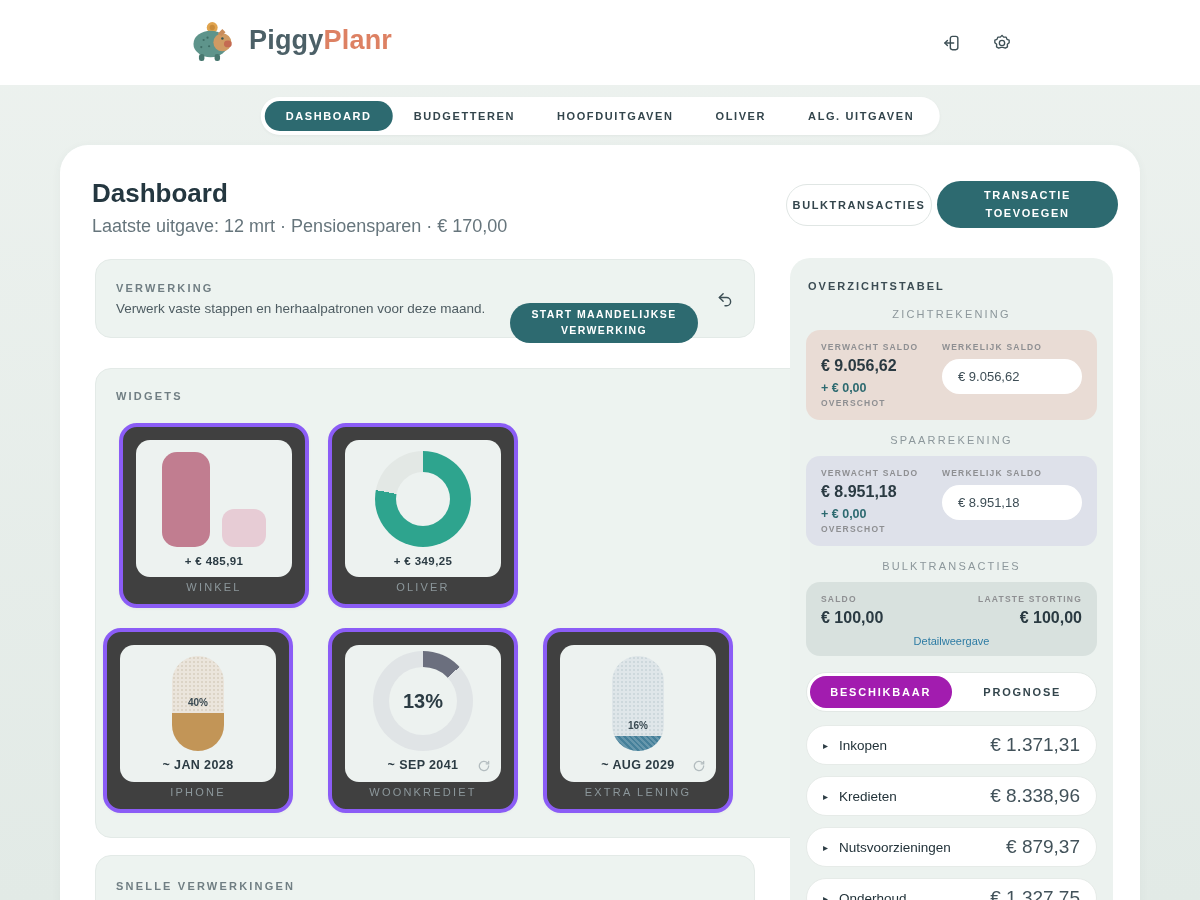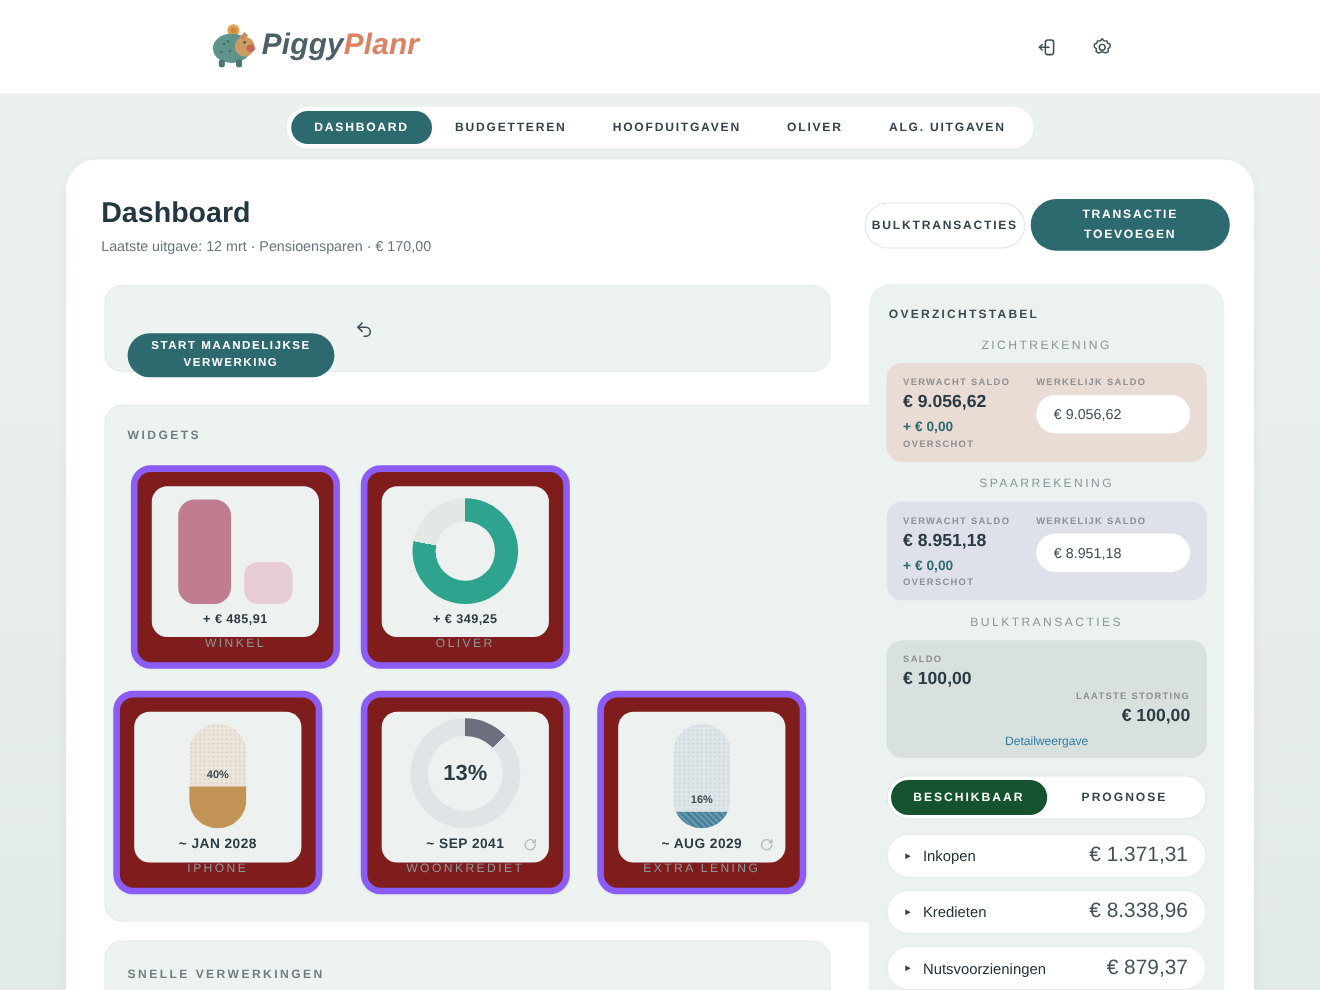--- a/index.html
+++ b/index.html
@@ -4,38 +4,38 @@
 <style>
   * { margin:0; padding:0; box-sizing:border-box; }
   html,body { width:1200px; height:900px; overflow:hidden; }
   body {
     font-family:"Liberation Sans", sans-serif;
     background:linear-gradient(180deg,#edf2ef 0%,#e2eae6 100%);
     position:relative; color:#2c3c44;
   }
   
   .header { position:absolute; top:0; left:0; right:0; height:85px; background:#fff; }
-  .logo { position:absolute; left:188px; top:18px; display:flex; align-items:center; gap:0;font-style:italic; }
+  .logo { position:absolute; left:188px; top:18px; display:flex; align-items:center; gap:11px; }
   .logo-text { font-size:27px; font-weight:700; letter-spacing:0.2px; }
   .logo-text .p1 { color:#4c6067; }
   .logo-text .p2 { color:#dd8163; }
   .header-icons { position:absolute; right:188px; top:33px; display:flex; gap:30px; align-items:center; }
   .hicon { width:20px; height:20px; cursor:pointer; }
   
   .nav-wrap { position:absolute; top:97px; left:50%; transform:translateX(-50%);
     background:#fff; border-radius:20px; padding:4px; display:flex; align-items:center;
     box-shadow:0 1px 3px rgba(40,60,60,.05); white-space:nowrap; }
   .nav-item { padding:9px 21px; font-size:11px; font-weight:700; letter-spacing:1.6px;
     color:#33454c; border-radius:16px; cursor:pointer; }
   .nav-item.active { background:#2d6a70; color:#fff; }
   
   .main { position:absolute; left:60px; top:145px; width:1080px; height:790px;
     background:#fff; border-radius:28px; box-shadow:0 2px 10px rgba(50,70,70,.05); }
   .page-title { position:absolute; left:32px; top:33px; font-size:26px; font-weight:700; color:#243740; }
-  .page-sub { position:absolute; left:32px; top:71px; font-size:13px; color:#66757c; }
+  .page-sub { position:absolute; left:32px; top:71px; font-size:18px; color:#66757c; }
   .btn-bulk { position:absolute; left:726px; top:39px; width:146px; height:42px;
     border:1px solid #e0e6e4; border-radius:21px; background:#fff; display:flex; align-items:center;
     justify-content:center; font-size:11px; font-weight:700; letter-spacing:1.6px; color:#33454c; cursor:pointer; }
   .btn-add { position:absolute; left:877px; top:36px; width:181px; height:47px; border-radius:24px;
     background:#2d6a70; color:#fff; display:flex; align-items:center; justify-content:center;
     text-align:center; font-size:11px; font-weight:700; letter-spacing:1.6px; line-height:1.55;
     cursor:pointer; padding:0 22px; }
   .panel { background:#edf3f0; border:1px solid #e3eae7; border-radius:16px; position:absolute; }
   
   .panel.processing { left:35px; top:114px; width:660px; height:79px; display:flex;
@@ -44,21 +44,21 @@
   .sec-label { font-size:11px; letter-spacing:2.2px; color:#707e83; font-weight:700; }
   .proc-desc { font-size:13.5px; color:#4e5c62; margin-top:7px; }
   .btn-process { width:188px; height:40px; border-radius:20px; background:#2d6a70; color:#fff;
     font-size:10.5px; font-weight:700; letter-spacing:1.4px; line-height:1.5; display:flex;
     align-items:center; justify-content:center; text-align:center; cursor:pointer;margin-top:48px; }
   .undo-icon { margin-left:18px; width:18px; height:18px; cursor:pointer; }
   
   .panel.widgets { left:35px; top:223px; width:772px; height:470px; }
   .widgets-label { position:absolute; left:20px; top:21px; }
   .lock-icon { position:absolute; right:20px; top:16px; width:18px; height:18px; cursor:pointer; }
-  .wcard { position:absolute; width:190px; height:185px; background:#7f1d1d; border:6px solid #8b5cf6;
+  .wcard { position:absolute; width:190px; height:185px; background:#404040; border:4px solid #8b5cf6;
     border-radius:18px; box-shadow:0 1px 3px rgba(40,60,60,.04); cursor:pointer; }
   .w1{left:23px;top:54px} .w2{left:232px;top:54px}
   .w3{left:7px;top:259px} .w4{left:232px;top:259px} .w5{left:447px;top:259px}
   .wpanel { position:absolute; left:13px; right:13px; top:13px; height:137px; background:#edf2f0;
     border-radius:14px; display:flex; flex-direction:column; align-items:center;
     justify-content:flex-end; padding-bottom:10px; }
   .wlabel { position:absolute; bottom:11px; left:0; right:0; text-align:center; font-size:11px;
     letter-spacing:2.2px; color:#8c979b; }
   .wvalue { font-size:11.5px; font-weight:700; color:#2c3c44; letter-spacing:.4px; margin-top:8px; }
   .wdate { font-size:12.5px; font-weight:700; color:#2c3c44; letter-spacing:.4px; margin-top:7px; }
@@ -99,29 +99,29 @@
   .acct-card.spaar { background:#dee1ea; }
   .acct-left { flex:1; }
   .mini-label { font-size:8.5px; letter-spacing:1.2px; color:#8e8f92; font-weight:700; }
   .acct-amount { font-size:16px; font-weight:700; color:#2a3a42; margin-top:5px; }
   .acct-delta { font-size:12.5px; font-weight:700; color:#2d6a70; margin-top:6px; }
   .acct-overschot { margin-top:3px; }
   .acct-right { width:140px; }
   .acct-input { margin-top:7px; background:#fff; border-radius:18px; height:35px; line-height:35px;
     padding-left:16px; font-size:13px; color:#3d4d55; cursor:text; }
   .meal-card { background:#d8e1de; border-radius:14px; padding:12px 15px 9px; margin-bottom:16px; }
-  .meal-row { display:flex; justify-content:space-between;flex-direction:column; }
+  .meal-row { display:flex; justify-content:space-between; }
   .meal-col.right { text-align:right; }
   .meal-amount { font-size:16px; font-weight:700; color:#2a3a42; margin-top:5px; }
   .meal-link { text-align:center; font-size:11px; color:#2e7ca4; margin-top:8px; cursor:pointer; }
   .toggle { background:#fff; border:1px solid #e2e8e5; border-radius:21px; height:40px; display:flex;
     padding:3px; margin-bottom:13px; }
   .toggle-opt { flex:1; display:flex; align-items:center; justify-content:center; font-size:11px;
     font-weight:700; letter-spacing:1.8px; color:#33454c; border-radius:17px; cursor:pointer; }
-  .toggle-opt.active { background:#14532d; color:#fff; }
+  .toggle-opt.active { background:#a21caf; color:#fff; }
   .cat-row { background:#fff; border:1px solid #e6ebe8; border-radius:20px; height:40px; display:flex;
     align-items:center; padding:0 16px; margin-bottom:11px; cursor:pointer; }
   .cat-chevron { font-size:10px; color:#2c3c44; margin-right:11px; }
   .cat-name { font-size:13.5px; color:#223239; }
   .cat-amount { margin-left:auto; font-size:19px; color:#42525a; }
   svg { display:block; }
 </style>
 </head>
 <body>
 
@@ -174,20 +174,24 @@
 </div>
 
 <div class="main">
   <div class="page-title">Dashboard</div>
   <div class="page-sub">Laatste uitgave: 12 mrt · Pensioensparen · € 170,00</div>
 
   <div class="btn-bulk">BULKTRANSACTIES</div>
   <div class="btn-add">TRANSACTIE TOEVOEGEN</div>
 
   <div class="panel processing">
+    <div class="proc-text">
+      <div class="sec-label">VERWERKING</div>
+      <div class="proc-desc">Verwerk vaste stappen en herhaalpatronen voor deze maand.</div>
+    </div>
     <div class="btn-process">START MAANDELIJKSE VERWERKING</div>
     <span class="undo-icon">
       <svg viewBox="0 0 24 24" fill="none" stroke="#3d4f55" stroke-width="1.9" stroke-linecap="round" stroke-linejoin="round">
         <path d="M9.5 15 L4.5 10 L9.5 5"></path>
         <path d="M4.5 10 h9.5 a5.5 5.5 0 0 1 0 11 h-2"></path>
       </svg>
     </span>
   </div>
 
   <div class="panel widgets">

